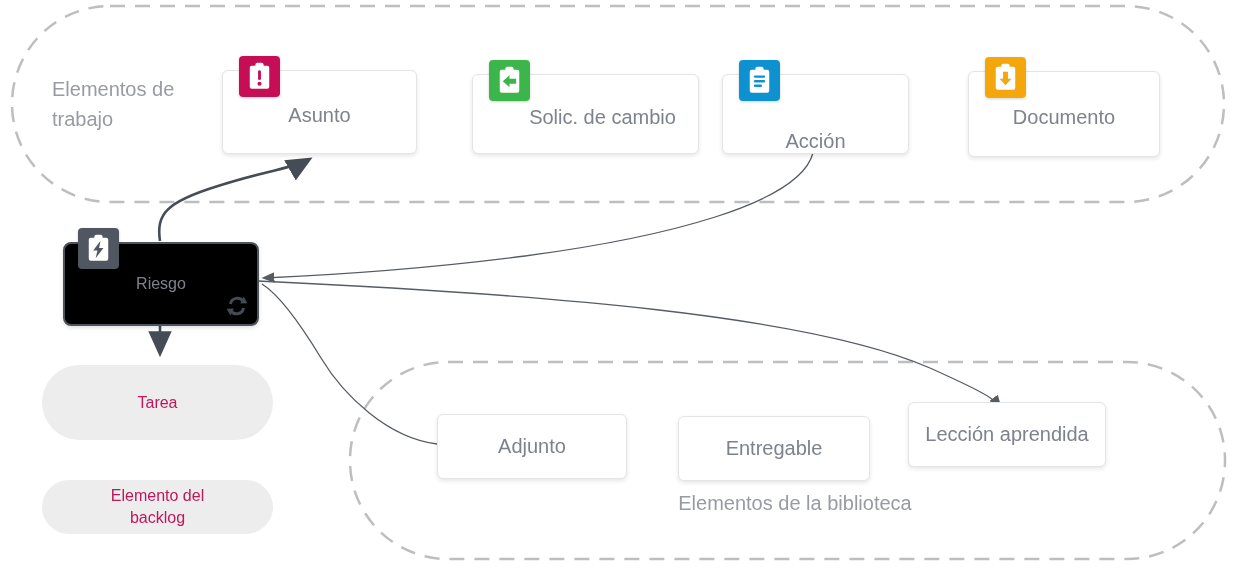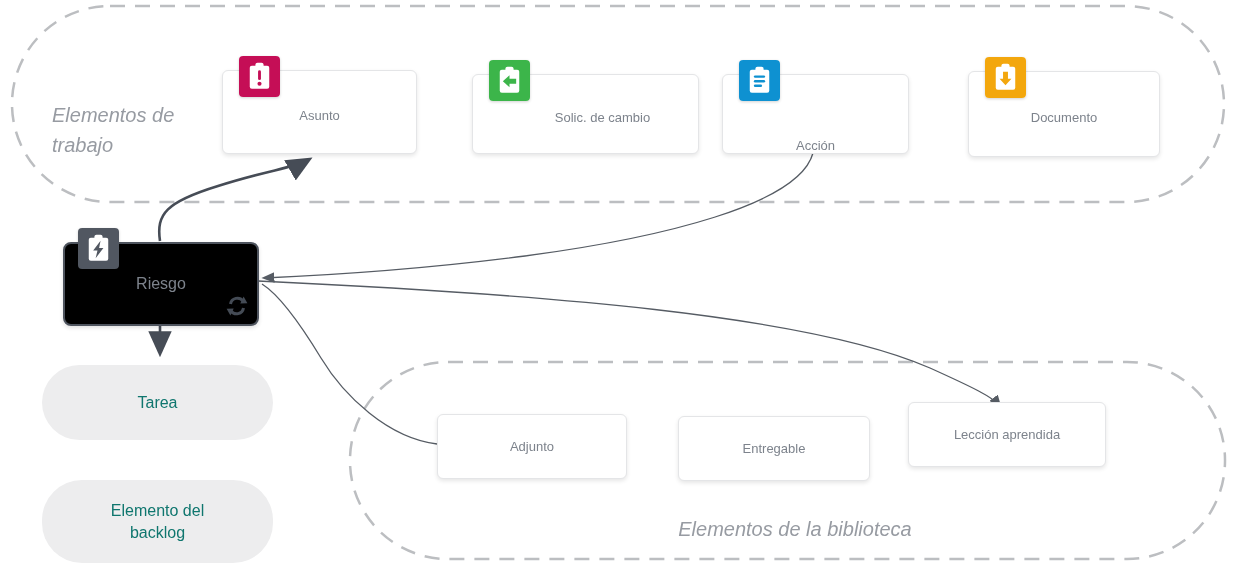--- a/index.html
+++ b/index.html
@@ -2,44 +2,44 @@
 <html><head>
 <meta charset="utf-8">
 <style>
   html,body{margin:0;padding:0;background:#fff;}
   #canvas{
     position:relative;width:1238px;height:582px;background:#fff;overflow:hidden;
     font-family:"Liberation Sans","DejaVu Sans",sans-serif;
   }
   #edge-layer{position:absolute;left:0;top:0;width:1238px;height:582px;}
   .group-label{
-    position:absolute;font-style:italic;color:#979ba2;font-size:20px;line-height:1.5;margin-top:26px;
+    position:absolute;color:#979ba2;font-size:20px;line-height:1.5;
   }
   .card{
     position:absolute;background:#fff;border:1px solid #e4e5e7;border-radius:6px;
     box-shadow:0 2px 4px rgba(0,0,0,.10);display:flex;align-items:center;justify-content:center;
-    color:#7d838c;font-size:13px;
+    color:#7d838c;font-size:20px;
   }
   .card .label{padding-top:6px;}
   .lib-card .label{padding-top:0;}
   .icon-badge{
     position:absolute;left:16px;top:-15px;width:41px;height:41px;border-radius:4px;
     box-shadow:0 1px 3px rgba(0,0,0,.18);
   }
   .icon-badge svg{display:block;width:41px;height:41px;}
   .risk-node{
     position:absolute;background:#000000;border:2px solid #4e545e;border-radius:8px;
     box-shadow:0 2px 4px rgba(0,0,0,.12);display:flex;align-items:center;justify-content:center;
     color:#7d838c;font-size:16px;
   }
   .sync-corner{position:absolute;right:8px;bottom:6px;width:24px;height:24px;}
   .sync-corner svg{display:block;width:24px;height:24px;}
   .pill{
     position:absolute;background:#ededee;border-radius:40px;display:flex;align-items:center;
-    justify-content:center;text-align:center;color:#0f766e;font-size:16px;line-height:1.35;
+    justify-content:center;text-align:center;color:#be185d;font-size:16px;line-height:1.35;
   }
   .pill .label{max-width:140px;}
 </style>
 </head>
 <body>
 
 <div id="canvas">
 
   <svg id="edge-layer" viewBox="0 0 1238 582">
     <defs>
@@ -139,21 +139,21 @@
         <polygon points="18.6,2.6 22.4,9.2 15.3,9.4" fill="#444B55"></polygon>
         <polygon points="5.4,21.4 1.6,14.8 8.7,14.6" fill="#444B55"></polygon>
       </svg>
     </span>
   </div>
 
   <div class="pill" style="left:42px;top:365px;width:231px;height:75px;">
     <span class="label">Tarea</span>
   </div>
 
-  <div class="pill" style="left:42px;top:480px;width:231px;height:83px;">
+  <div class="pill" style="left:42px;top:480px;width:231px;height:54px;">
     <span class="label">Elemento del backlog</span>
   </div>
 
   <div class="card lib-card" style="left:437px;top:414px;width:188px;height:63px;">
     <span class="label">Adjunto</span>
   </div>
 
   <div class="card lib-card" style="left:678px;top:416px;width:190px;height:63px;">
     <span class="label">Entregable</span>
   </div>

